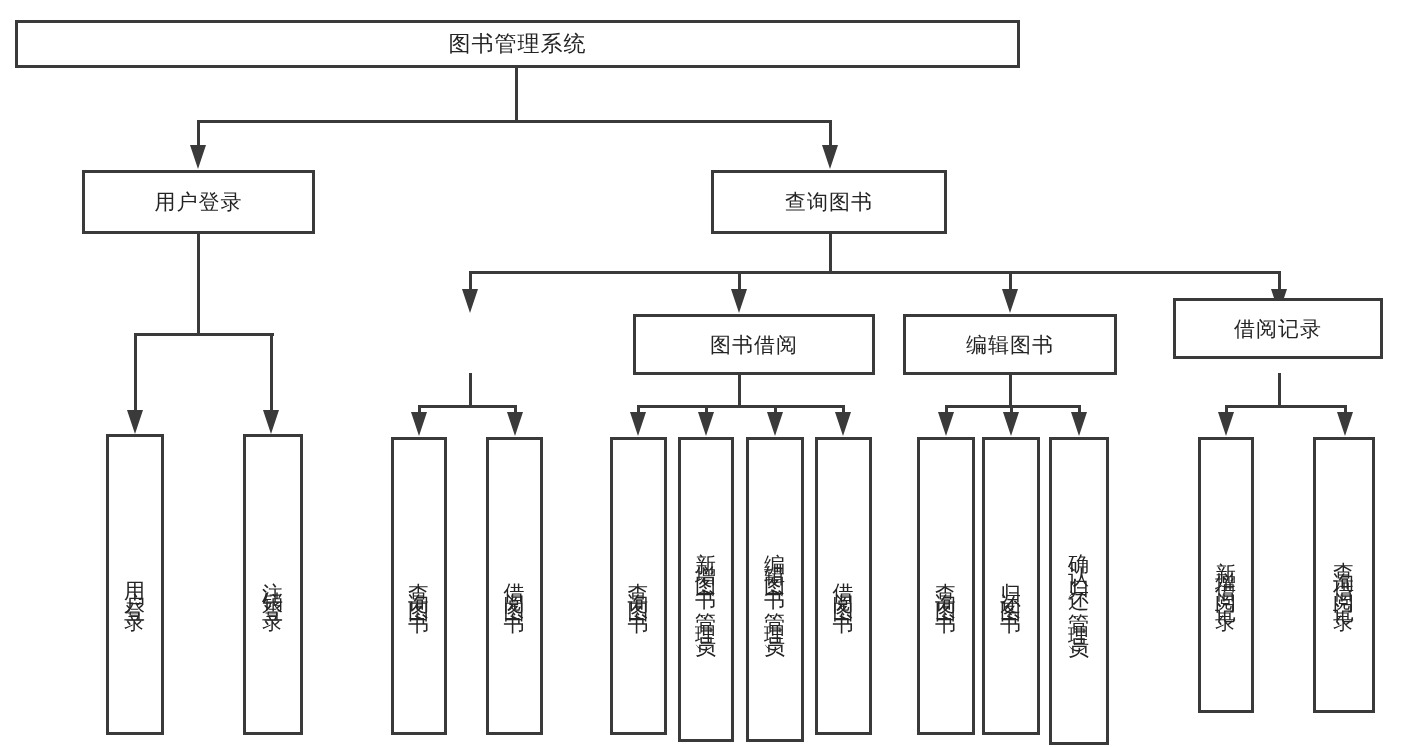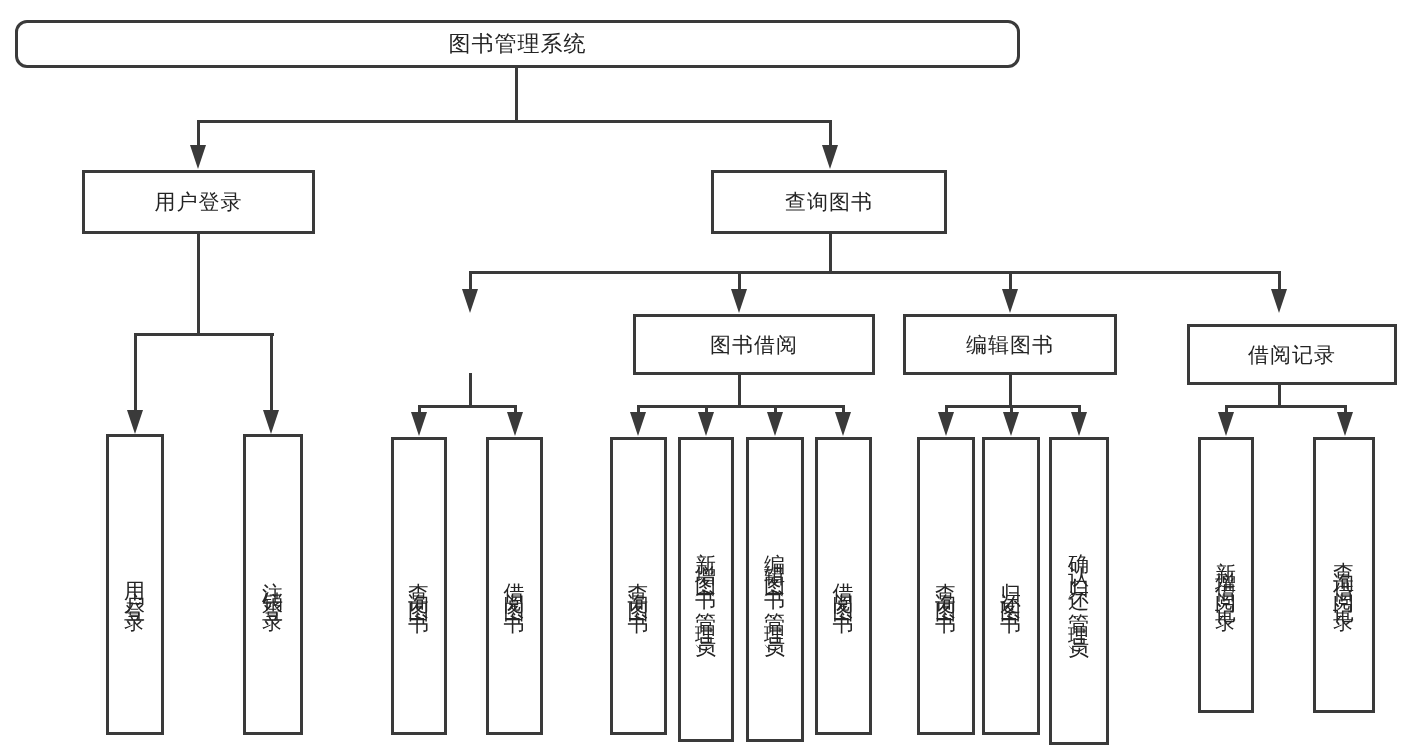--- a/index.html
+++ b/index.html
@@ -24,21 +24,21 @@
     justify-content: center;
     color: #242424;
   }
 
   .h-node {
     font-size: 21px;
     letter-spacing: 1px;
     white-space: nowrap;
   }
 
-  .root-node { font-size: 22px; border-radius: 12px; }
+  .root-node { font-size: 22px; }
 
   .v-node {
     writing-mode: vertical-rl;
     text-orientation: mixed;
     font-size: 21px;
     letter-spacing: 10px;
     line-height: 1;
   }
 
   .v-long { letter-spacing: 12px; }
@@ -127,21 +127,21 @@
       <div class="arrow" style="left: 1337px; top: 412px;"></div>
     </div>
 
   <div class="node h-node root-node" style="left:15px; top:20px; width:1005px; height:48px;">图书管理系统</div>
 
   <div class="node h-node" style="left:82px; top:170px; width:233px; height:64px;">用户登录</div>
   <div class="node h-node" style="left:711px; top:170px; width:236px; height:64px;">查询图书</div>
 
   <div class="node h-node" style="left:633px; top:314px; width:242px; height:61px;">图书借阅</div>
   <div class="node h-node" style="left:903px; top:314px; width:214px; height:61px;">编辑图书</div>
-  <div class="node h-node" style="left:1173px; top:324px; width:210px; height:61px;margin-left:14px;">借阅记录</div>
+  <div class="node h-node" style="left:1173px; top:298px; width:210px; height:61px;">借阅记录</div>
 
   <div class="node v-node" style="left:106px; top:434px; width:58px; height:301px;">用户登录</div>
   <div class="node v-node" style="left:243px; top:434px; width:60px; height:301px;">注销登录</div>
 
   <div class="node v-node" style="left:391px; top:437px; width:56px; height:298px;">查询图书</div>
   <div class="node v-node" style="left:486px; top:437px; width:57px; height:298px;">借阅图书</div>
 
   <div class="node v-node" style="left:610px; top:437px; width:57px; height:298px;">查询图书</div>
   <div class="node v-node v-long" style="left:678px; top:437px; width:56px; height:305px;">新增图书（管理员）</div>
   <div class="node v-node v-long" style="left:746px; top:437px; width:58px; height:305px;">编辑图书（管理员）</div>

